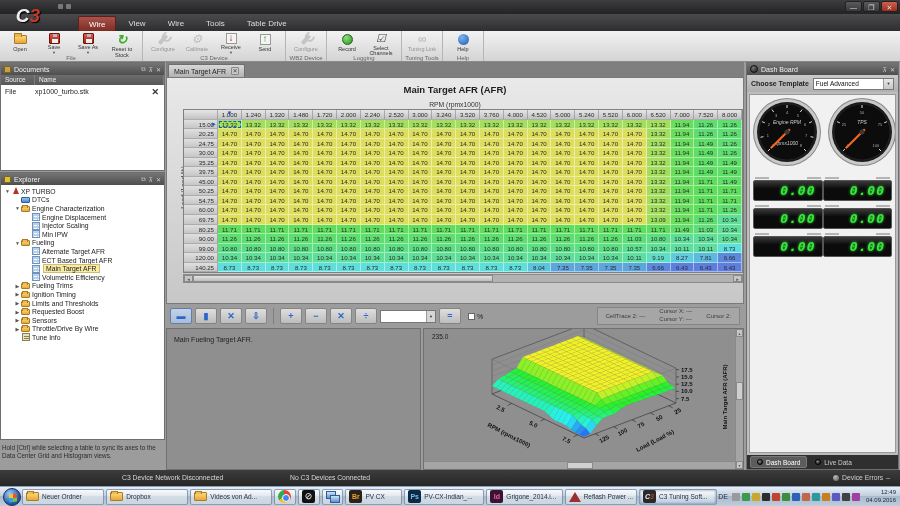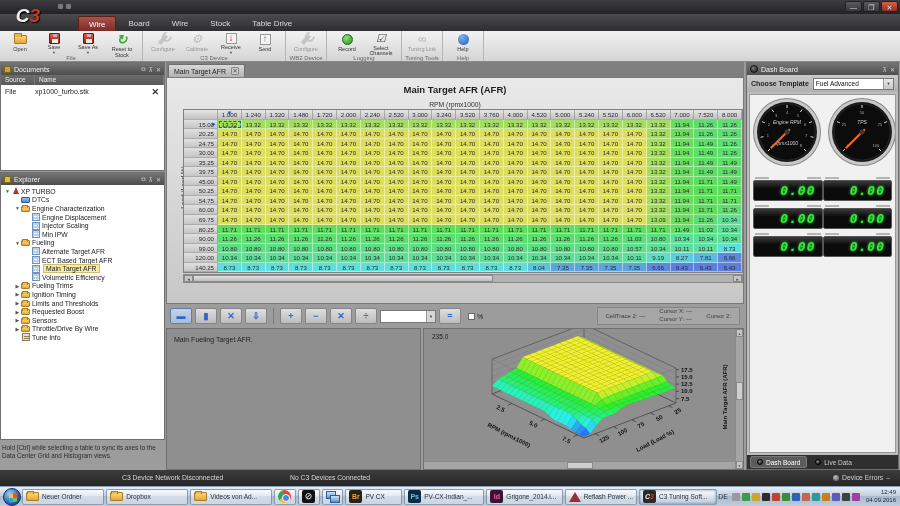--- a/index.html
+++ b/index.html
@@ -226,23 +226,23 @@
     <div id="win-controls">
       <div class="wbtn">—</div>
       <div class="wbtn">❒</div>
       <div class="wbtn close">✕</div>
     </div>
   </div>
   <div id="logo"><span>C</span><b>3</b></div>
 
   <div id="tabrow">
       <div class="rtab active">Wire</div>
-      <div class="rtab">Board</div>
+      <div class="rtab">View</div>
       <div class="rtab">Wire</div>
-      <div class="rtab">Stock</div>
+      <div class="rtab">Tools</div>
       <div class="rtab">Table Drive</div>
     </div>
   <div id="ribbon">
       <div class="rgroup">
         <div class="rbtn">
           <span class="ric">
             <i class="ic-folder-open"></i>
           </span>
           <span>Open</span>
         </div>

